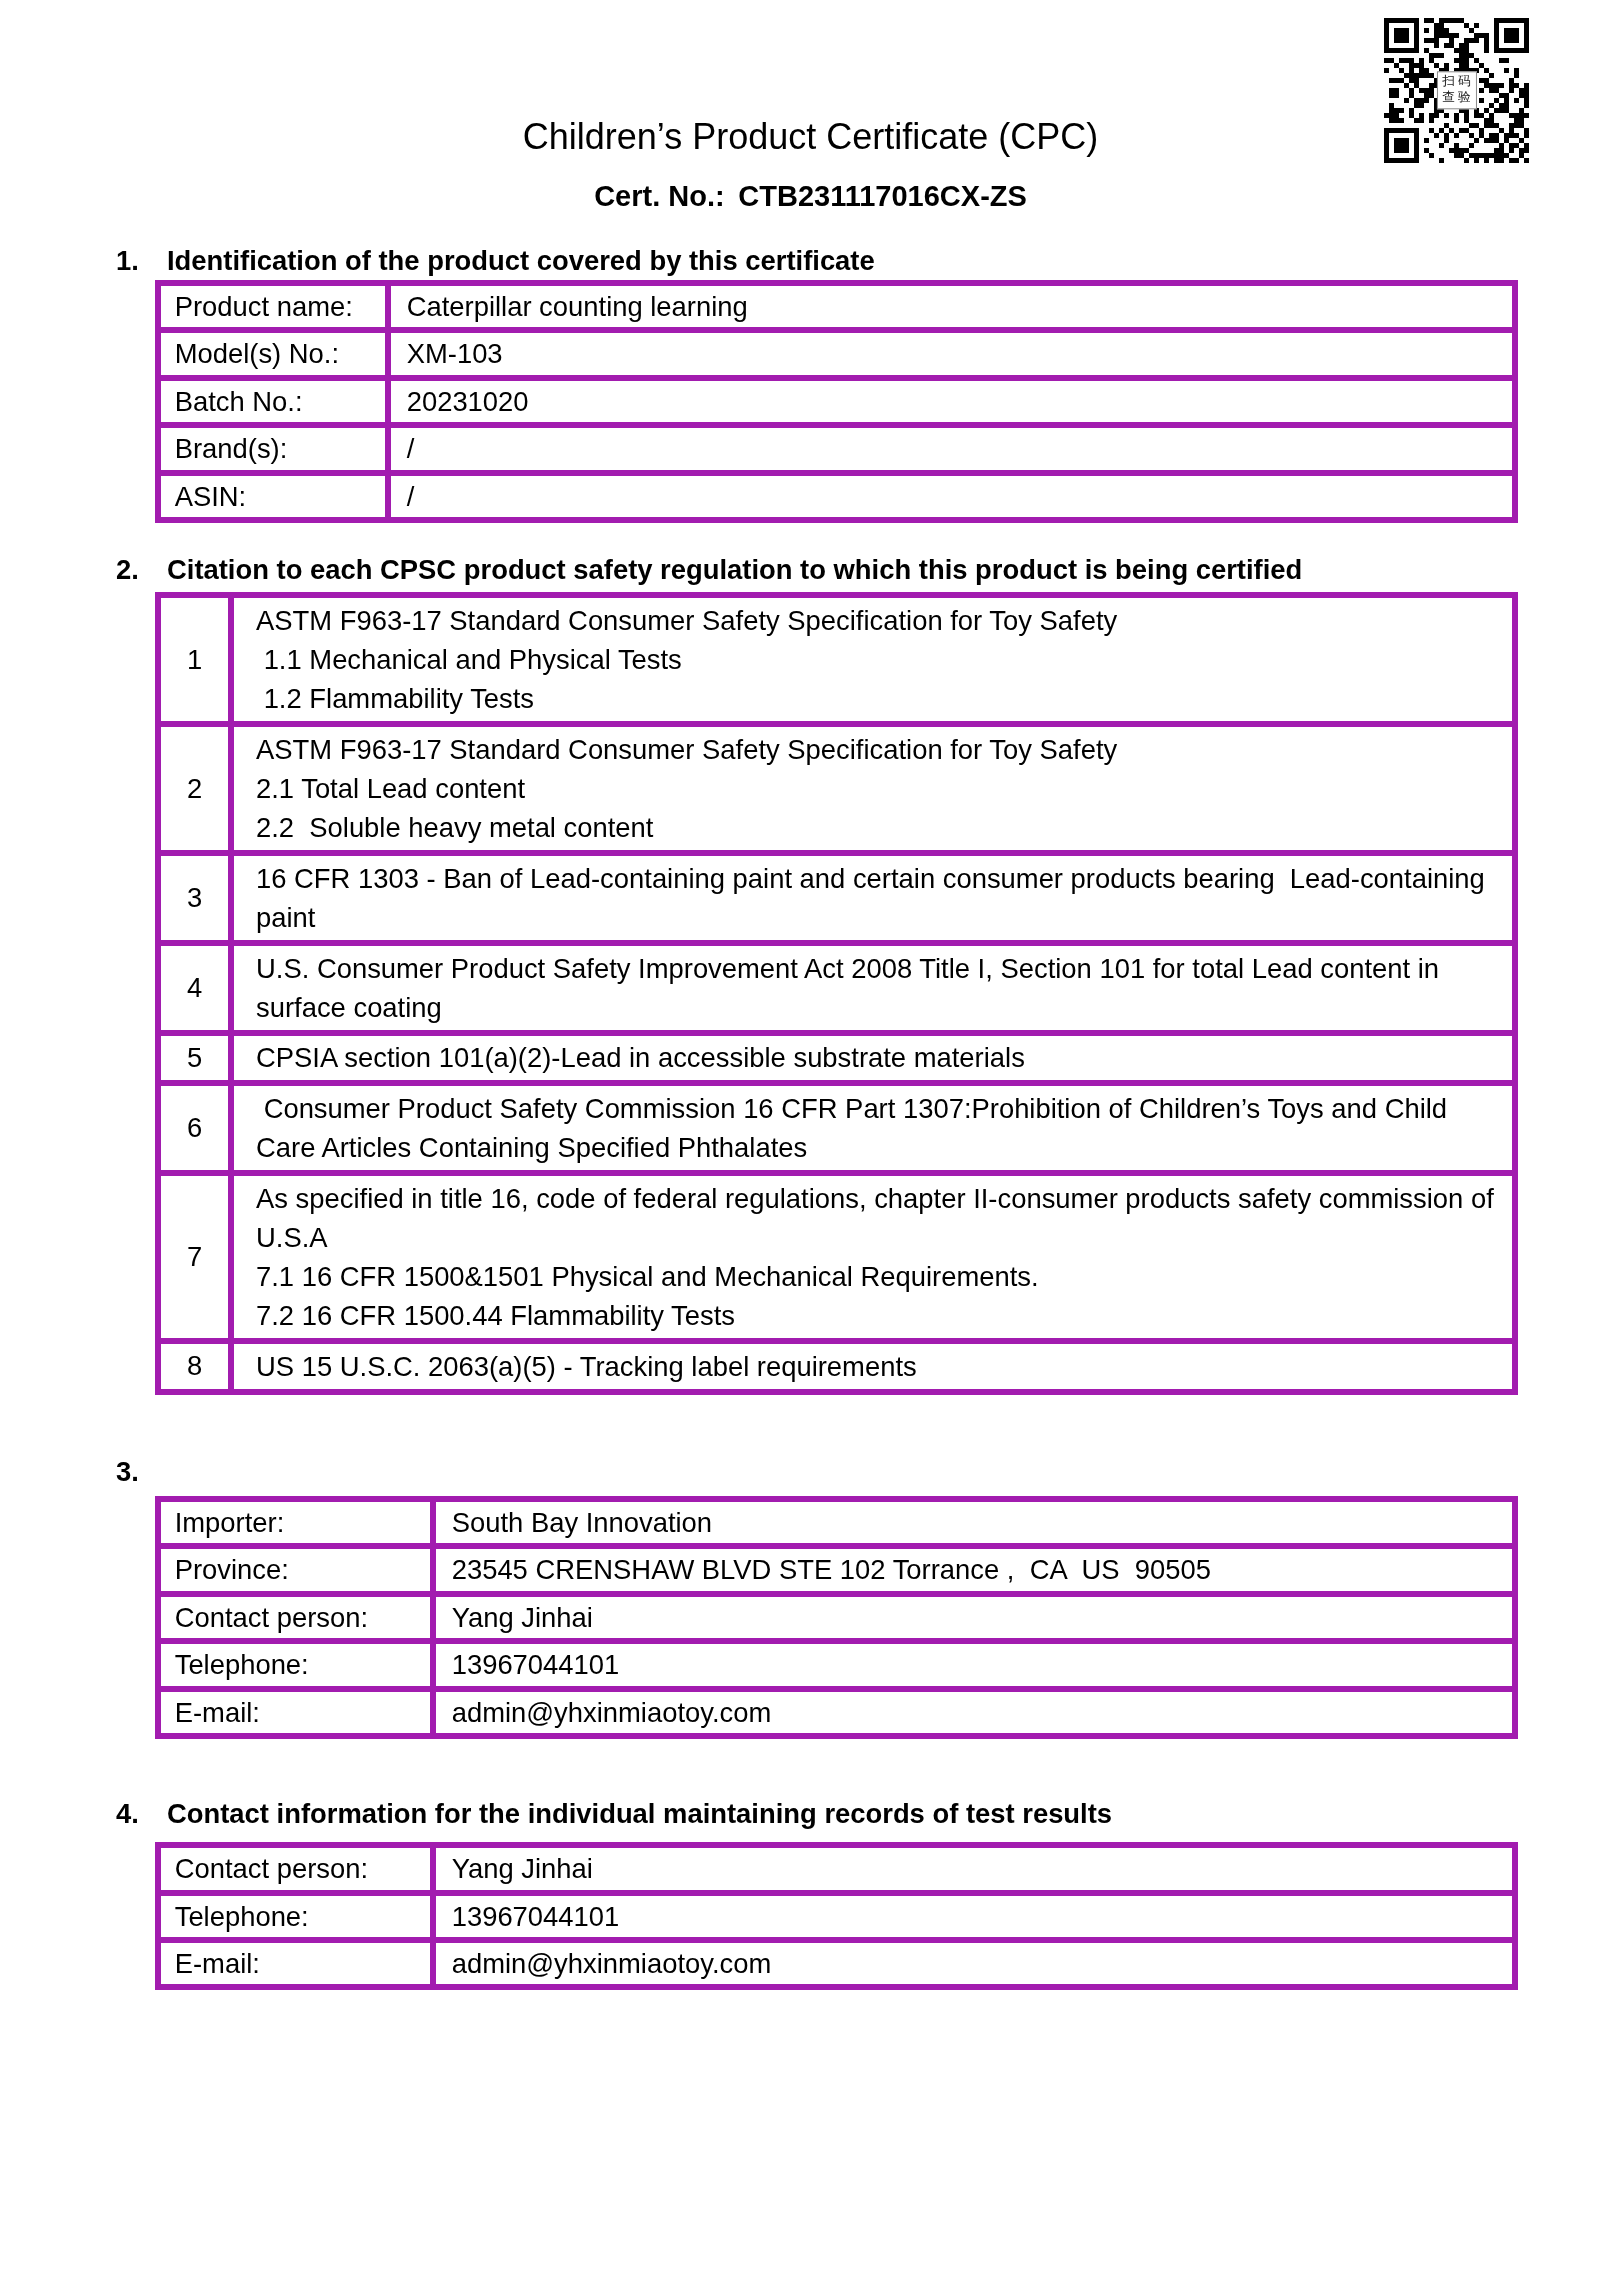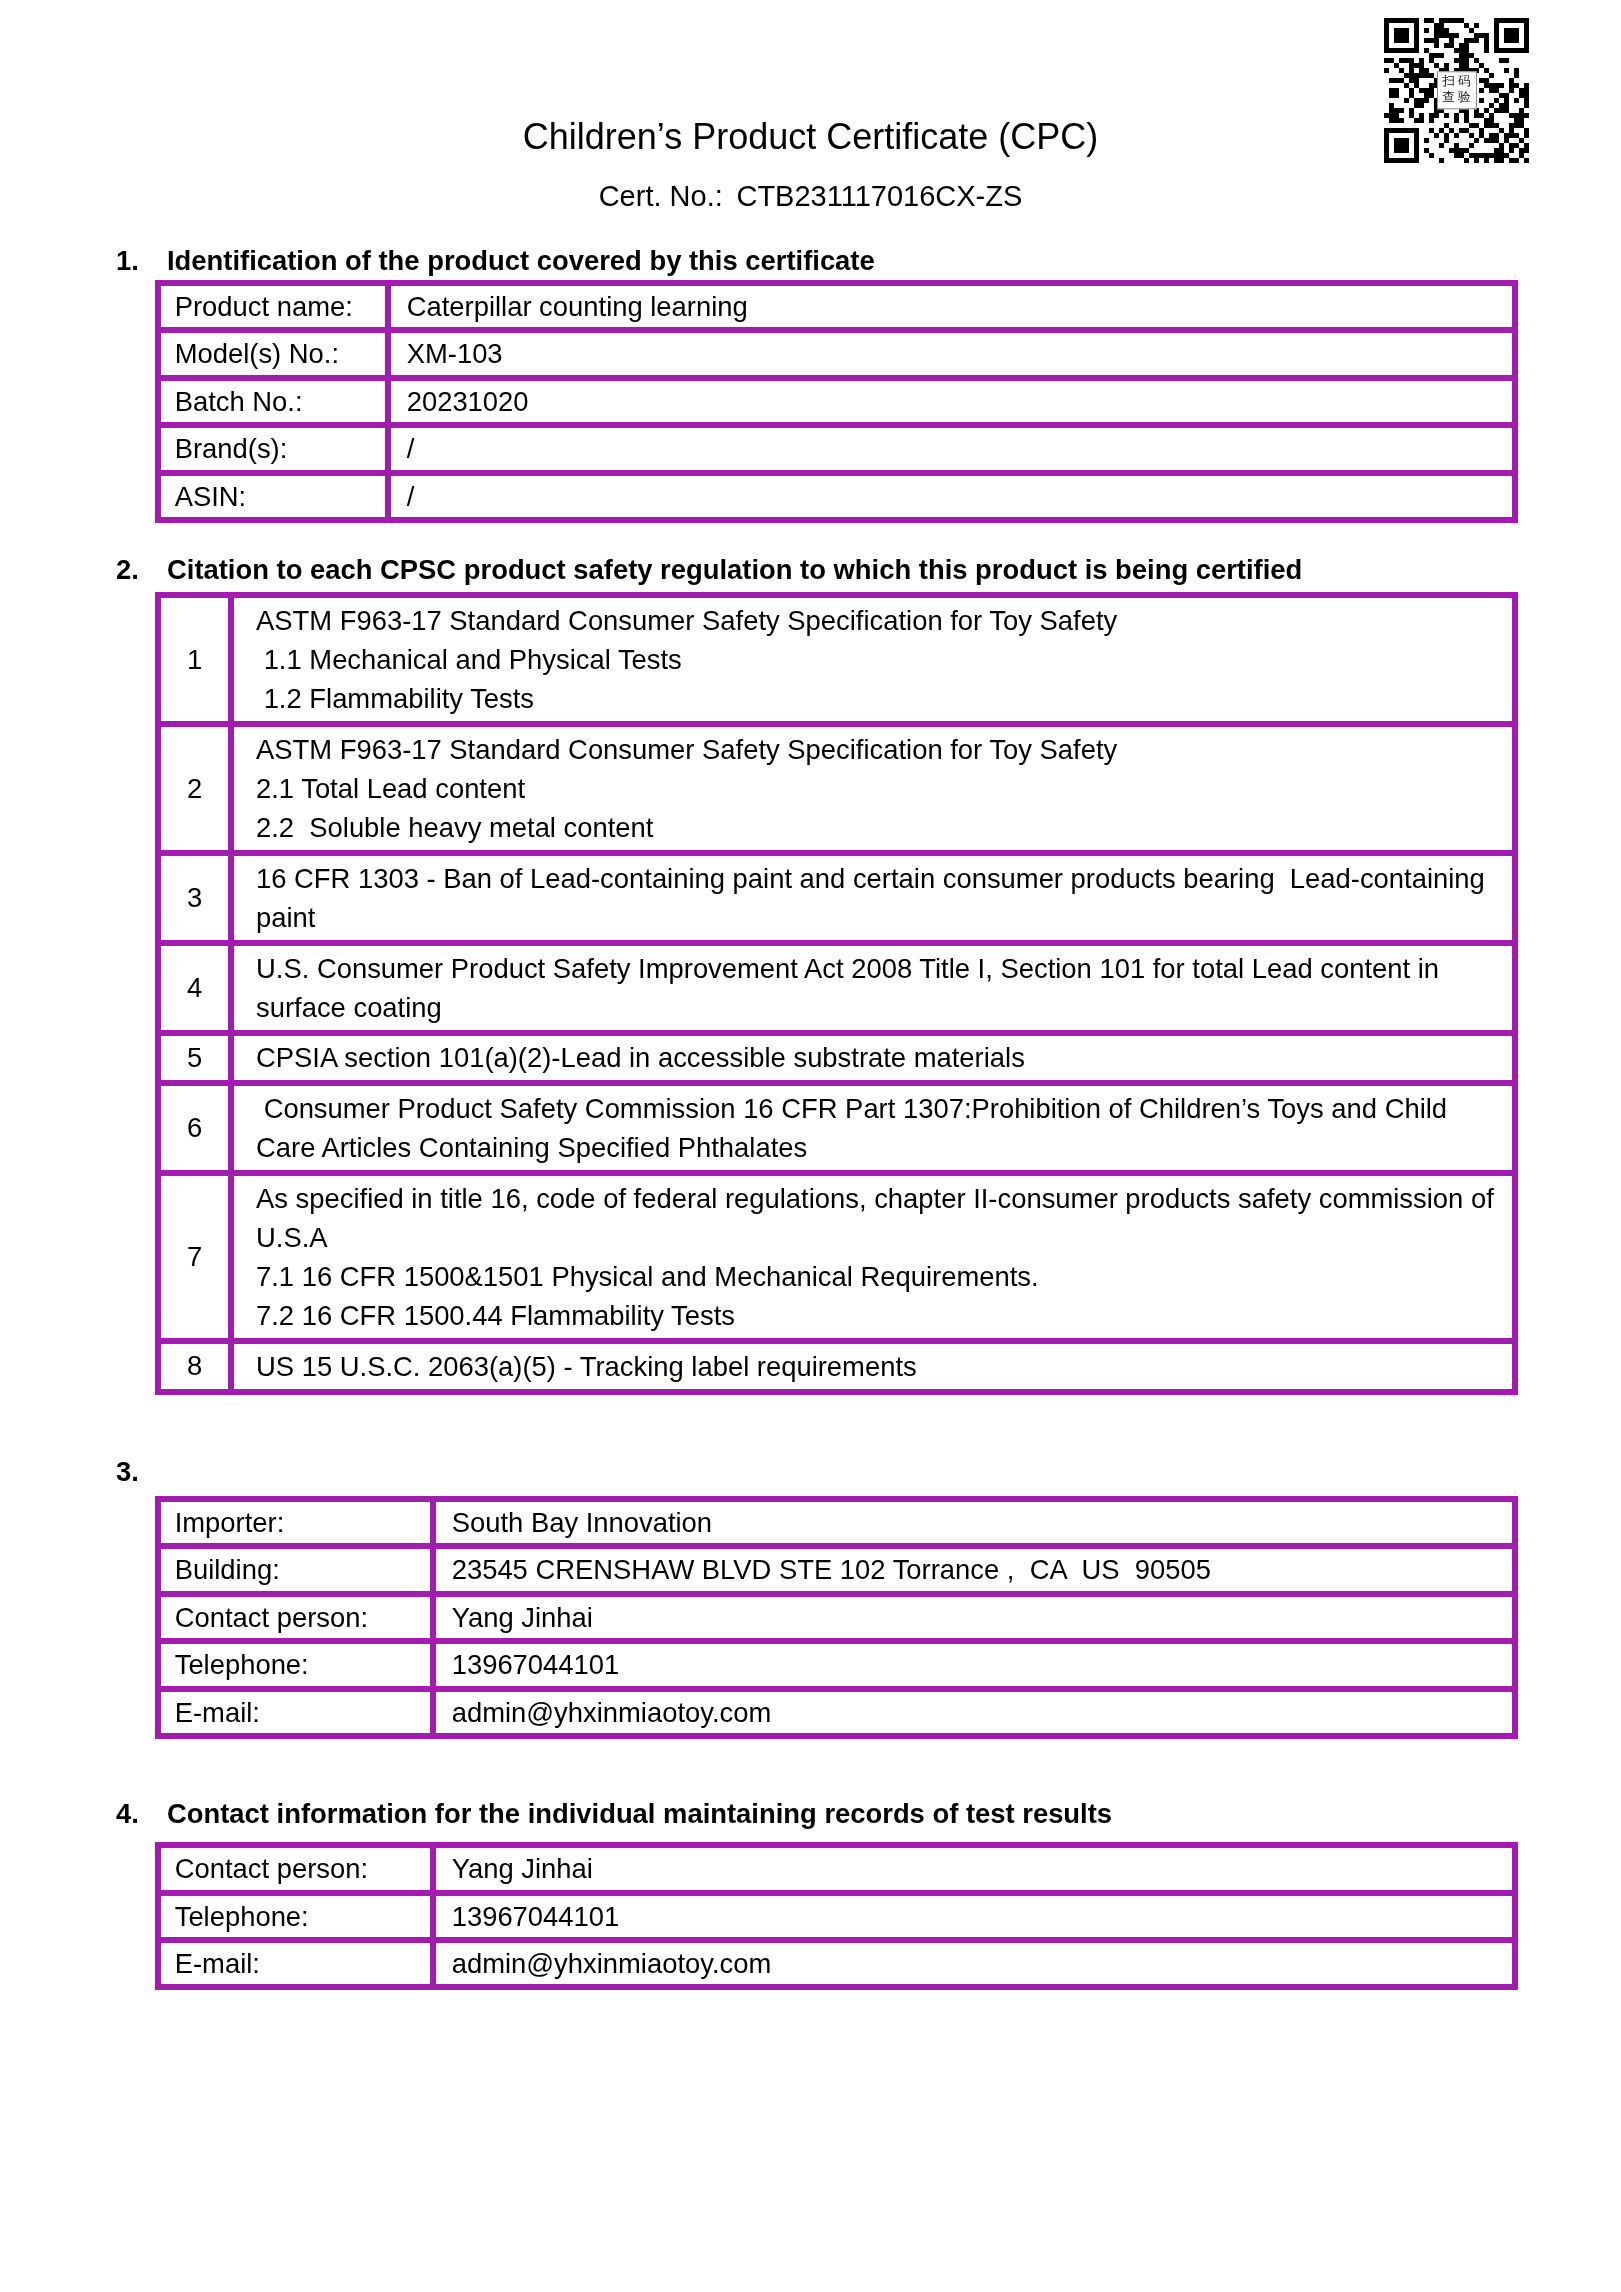--- a/index.html
+++ b/index.html
@@ -26,21 +26,21 @@
   
   .title {
     padding-top:116px;
     text-align:center;
     font-size:36px; font-weight:normal;
     letter-spacing:0px;
   }
   .certline {
     margin-top:21.6px;
     text-align:center;
-    font-size:29px; font-weight:normal;
+    font-size:29px; font-weight:bold;
   }
   .certline .gap { display:inline-block; width:13.7px; }
   
   .sec-head {
     display:flex; align-items:baseline;
     padding-left:116px;
     font-size:27.4px; font-weight:bold;
     line-height:1.15;
   }
   .sec-num { width:51px; flex:0 0 51px; }
@@ -500,21 +500,21 @@
     <colgroup>
         <col class="col-label3">
         <col>
       </colgroup>
     <tbody>
         <tr class="h42">
       <td>Importer:</td>
       <td class="val">South Bay Innovation</td>
     </tr>
     <tr class="h42">
-      <td>Building:</td>
+      <td>Province:</td>
       <td class="val">23545 CRENSHAW BLVD STE 102 Torrance ,  CA  US  90505</td>
     </tr>
     <tr class="h42">
       <td>Contact person:</td>
       <td class="val">Yang Jinhai</td>
     </tr>
     <tr class="h42">
       <td>Telephone:</td>
       <td class="val">13967044101</td>
     </tr>

